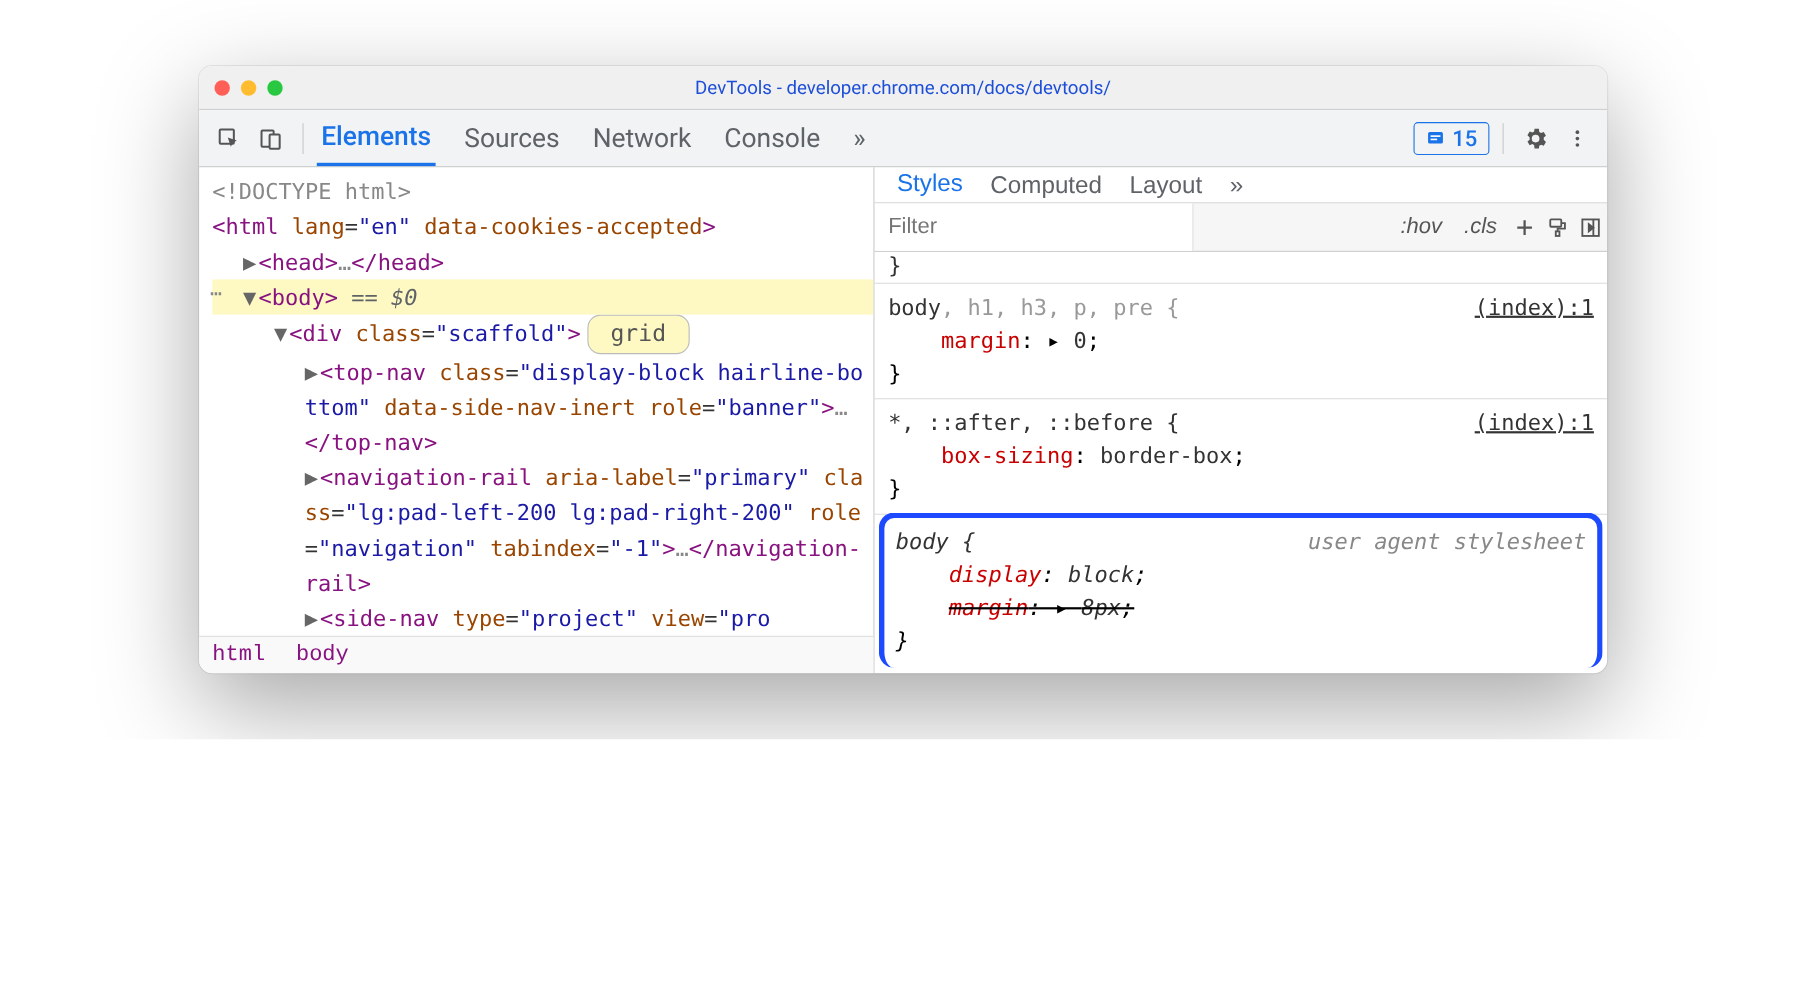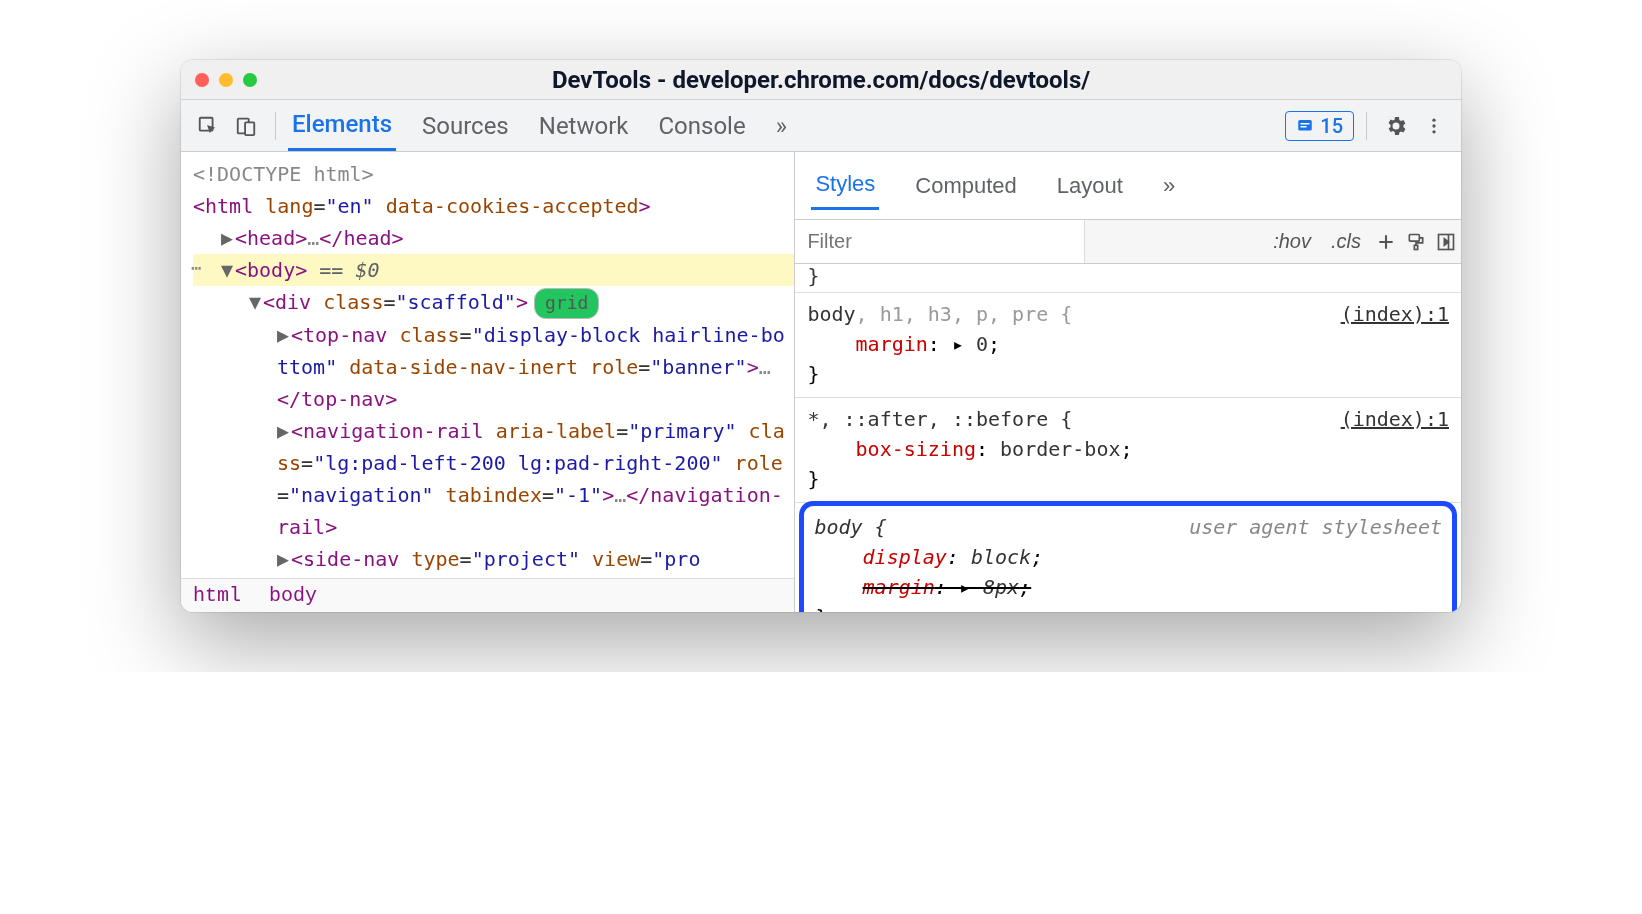--- a/index.html
+++ b/index.html
@@ -34,23 +34,23 @@
   .dot {
     width: 14px; height: 14px; border-radius: 50%;
   }
   .dot.red { background:#ff5f57; }
   .dot.yellow { background:#febc2e; }
   .dot.green { background:#28c840; }
   .title {
     position: absolute;
     left: 0; right: 0;
     text-align: center;
-    font-weight: 700;
-    font-size: 24px;
-    color: #0f172a;
+    font-weight: 400;
+    font-size: 17px;
+    color: #1d4ed8;
     pointer-events: none;
   }
   .toolbar {
     display: flex;
     align-items: center;
     height: 52px;
     background: #f1f3f4;
     border-bottom: 1px solid #ccc;
     padding: 0 10px;
     gap: 4px;
@@ -126,51 +126,51 @@
     font-size:18px;
   }
   .tag { color:#881280; }
   .attr-n { color:#994500; }
   .attr-v { color:#1a1aa6; }
   .gray { color:#888; }
   .dim { color:#5f6368; font-style:italic; }
   .pill {
     display:inline-block;
     border:1px solid #bbb;
-    background:#22c55e;
+    background:#fef9c3;
     border-radius:12px;
-    padding:0 10px;
-    font-size:18px;
+    padding:0 20px;
+    font-size:21px;
     color:#555;
     margin-left:6px;
     font-family: Menlo, monospace;
   }
   .crumbs {
     border-top:1px solid #ddd;
     background:#f9f9f9;
     padding:5px 12px;
     font-family: Liberation Mono, monospace;
     color:#881280;
     font-size:20px;
   }
   .crumbs span { margin-right: 16px; cursor:pointer; }
   .right {
     flex:1;
     display:flex; flex-direction:column;
     font-family: Menlo, Consolas, monospace;
     font-size:20px;
   }
   .subtabs {
-    display:flex; gap:32px; align-items:center;
+    display:flex; gap:17px; align-items:center;
     padding: 0 16px;
     border-bottom:1px solid #ccc;
     font-family: -apple-system, sans-serif;
     font-size:22px;
     color:#5f6368;
-    height:68px;
+    height:33px;
   }
   .subtabs .tab.active { border-bottom:3px solid #1a73e8; color:#1a73e8; }
   .filterbar {
     display:flex; align-items:center;
     border-bottom:1px solid #ccc;
     background:#f6f6f6;
     height:44px;
   }
   .filter-input {
     flex:0 0 210px;

